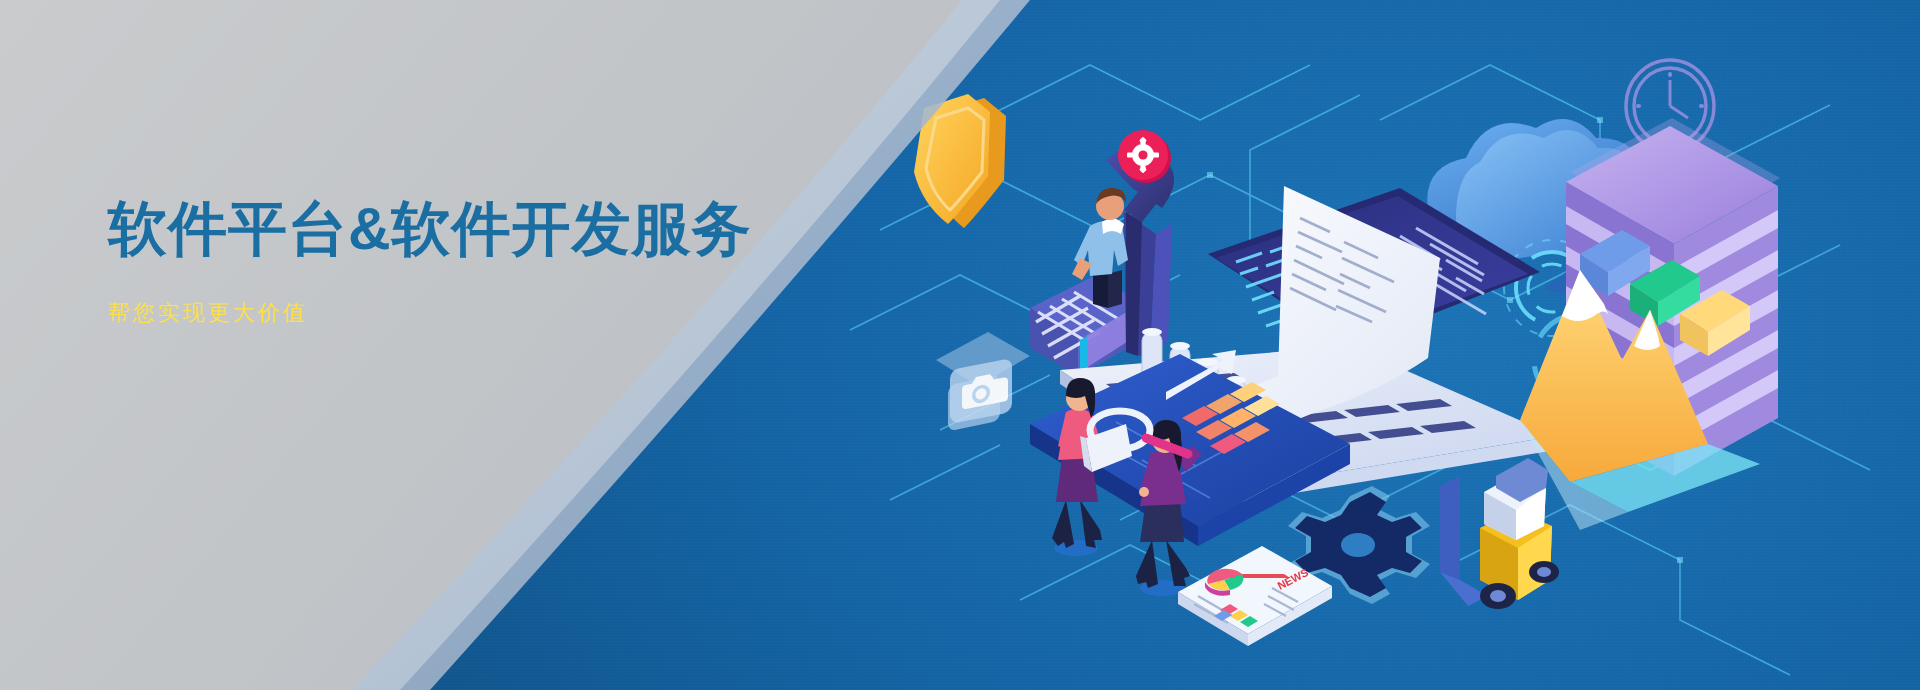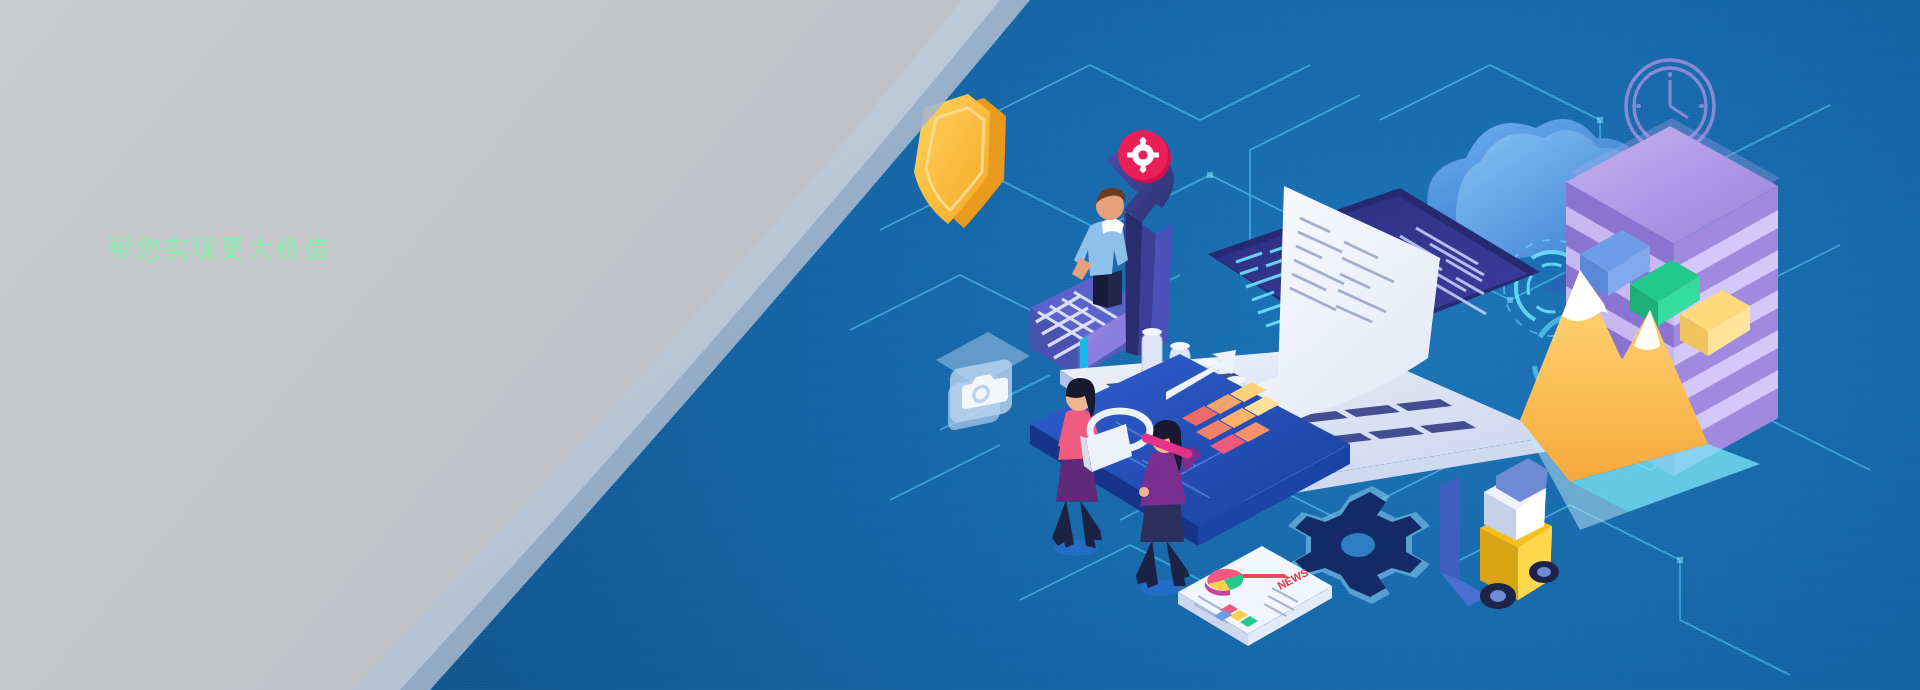--- a/index.html
+++ b/index.html
@@ -40,22 +40,22 @@
   .headline{
     font-size:59px;
     line-height:1.12;
     font-weight:700;
     color:#1b6ea2;
     letter-spacing:1px;
     white-space:nowrap;
   }
   .subhead{
     margin-top:36px;
-    font-size:25px;
-    color:#86efac;
+    font-size:22px;
+    color:#fde047;
     letter-spacing:3px;
     font-weight:400;
   }
 
   
   .art{position:absolute;left:880px;top:40px;width:1040px;height:650px;}
 </style>
 </head>
 <body>
 
@@ -497,16 +497,17 @@
       </linearGradient>
     </defs>
 
     <path d="M0 0 L1030 0 Q780 300 430 690 L0 690 Z" fill="url(#gBand2)" opacity=".9"></path>
     <path d="M0 0 L1000 0 Q760 296 400 690 L0 690 Z" fill="url(#gBand)"></path>
 
     <path d="M0 0 L962 0 Q726 292 352 690 L0 690 Z" fill="url(#gGrey)"></path>
   </svg>
 
   <div class="copy">
+    <div class="headline">软件平台&amp;软件开发服务</div>
     <div class="subhead">帮您实现更大价值</div>
   </div>
 
 </div>
 
 </body></html>

